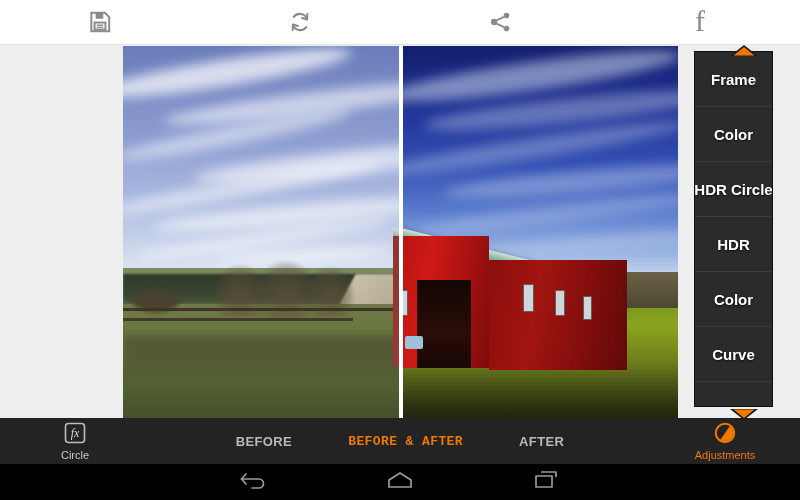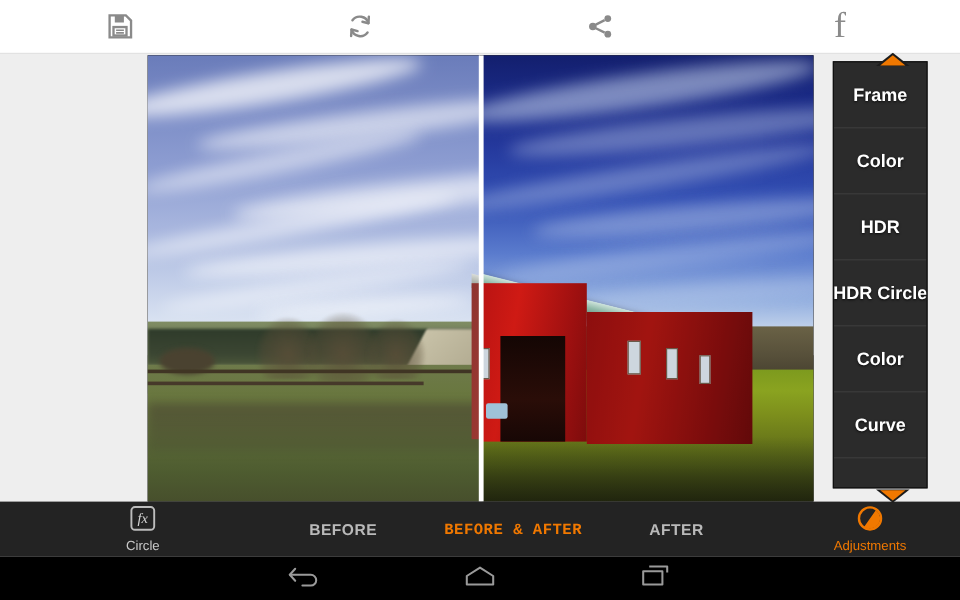--- a/index.html
+++ b/index.html
@@ -156,21 +156,21 @@
   .arrow-up, .arrow-down {
     position: absolute; left: 729px; width: 30px; height: 12px; z-index: 31;
     cursor: pointer;
   }
   .arrow-up { top: 43px; }
   .arrow-down { top: 406px; }
 
   
   .bottombar {
     position: absolute; left: 0; top: 418px; width: 800px; height: 46px;
-    background: #232323; display: flex; align-items: center; padding-left: 44px;
+    background: #232323; display: flex; align-items: center;
   }
   .bb-side {
     width: 150px; height: 46px;
     display: flex; flex-direction: column; align-items: center; justify-content: center;
     cursor: pointer;
   }
   .bb-side-label { font-size: 11px; margin-top: 1px; }
   .bb-mid {
     flex: 1 1 auto; height: 46px;
     display: flex; align-items: center; justify-content: center;
@@ -302,22 +302,22 @@
   <div class="arrow-up">
     <svg width="30" height="12" viewBox="0 0 30 12">
       <polygon points="15,0 29,11 1,11" fill="#1c1c1c"></polygon>
       <polygon points="15,2 25.5,10.5 4.5,10.5" fill="#f07800"></polygon>
     </svg>
   </div>
 
   <div class="fx-panel">
     <div class="fx-item">Frame</div>
     <div class="fx-item">Color</div>
+    <div class="fx-item">HDR Circle</div>
     <div class="fx-item">HDR</div>
-    <div class="fx-item">HDR Circle</div>
     <div class="fx-item">Color</div>
     <div class="fx-item">Curve</div>
     <div class="fx-item"></div>
   </div>
 
   <div class="arrow-down">
     <svg width="30" height="12" viewBox="0 0 30 12">
       <polygon points="15,12 1,1 29,1" fill="#1c1c1c"></polygon>
       <polygon points="15,10 4.5,1.5 25.5,1.5" fill="#f07800"></polygon>
     </svg>

